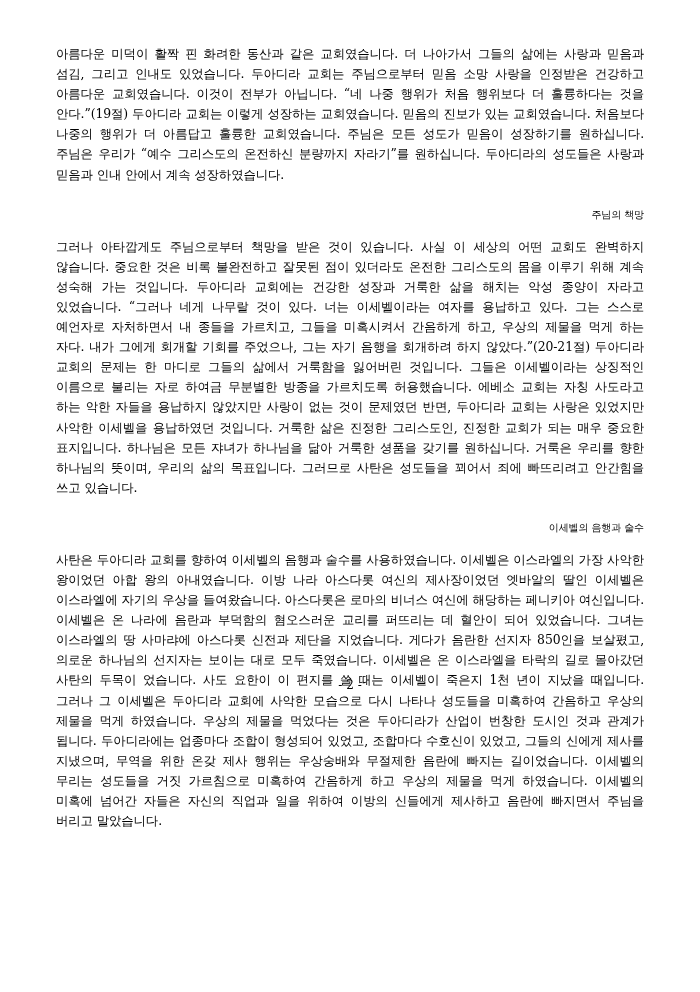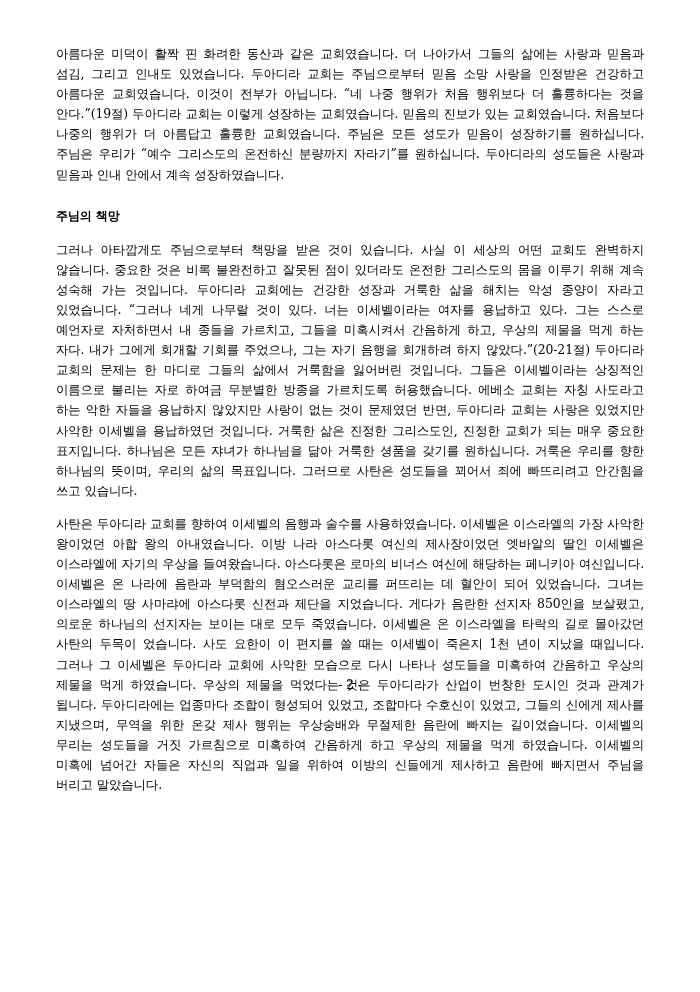--- a/index.html
+++ b/index.html
@@ -26,25 +26,25 @@
     text-align: justify;
     text-justify: inter-ideograph;
     margin: 0 0 13px 0;
     word-break: keep-all;
     letter-spacing: -0.1px;
   }
   .para.tight {
     margin-bottom: 12px;
   }
   .heading {
-    font-size: 12px;
-    font-weight: bold;
+    font-size: 10px;
+    font-weight: normal;
     line-height: 1.5;
     margin: 22px 0 15px 0;
-    text-align: left;
+    text-align: right;
     letter-spacing: -0.1px;
   }
   .spacer-top {
     margin-top: 0;
   }
   .footer {
     position: absolute;
     left: 0;
     right: 0;
     bottom: 24px;
@@ -58,18 +58,19 @@
 <body>
 
 <div class="page">
 
   <p class="para spacer-top">아름다운 미덕이 활짝 핀 화려한 동산과 같은 교회였습니다. 더 나아가서 그들의 삶에는 사랑과 믿음과 섬김, 그리고 인내도 있었습니다. 두아디라 교회는 주님으로부터 믿음 소망 사랑을 인정받은 건강하고 아름다운 교회였습니다. 이것이 전부가 아닙니다. “네 나중 행위가 처음 행위보다 더 훌륭하다는 것을 안다.”(19절) 두아디라 교회는 이렇게 성장하는 교회였습니다. 믿음의 진보가 있는 교회였습니다. 처음보다 나중의 행위가 더 아름답고 훌륭한 교회였습니다. 주님은 모든 성도가 믿음이 성장하기를 원하십니다. 주님은 우리가 “예수 그리스도의 온전하신 분량까지 자라기”를 원하십니다. 두아디라의 성도들은 사랑과 믿음과 인내 안에서 계속 성장하였습니다.</p>
 
   <h2 class="heading">주님의 책망</h2>
 
   <p class="para">그러나 아타깝게도 주님으로부터 책망을 받은 것이 있습니다. 사실 이 세상의 어떤 교회도 완벽하지 않습니다. 중요한 것은 비록 불완전하고 잘못된 점이 있더라도 온전한 그리스도의 몸을 이루기 위해 계속 성숙해 가는 것입니다. 두아디라 교회에는 건강한 성장과 거룩한 삶을 해치는 악성 종양이 자라고 있었습니다. “그러나 네게 나무랄 것이 있다. 너는 이세벨이라는 여자를 용납하고 있다. 그는 스스로 예언자로 자처하면서 내 종들을 가르치고, 그들을 미혹시켜서 간음하게 하고, 우상의 제물을 먹게 하는 자다. 내가 그에게 회개할 기회를 주었으나, 그는 자기 음행을 회개하려 하지 않았다.”(20-21절) 두아디라 교회의 문제는 한 마디로 그들의 삶에서 거룩함을 잃어버린 것입니다. 그들은 이세벨이라는 상징적인 이름으로 불리는 자로 하여금 무분별한 방종을 가르치도록 허용했습니다. 에베소 교회는 자칭 사도라고 하는 악한 자들을 용납하지 않았지만 사랑이 없는 것이 문제였던 반면, 두아디라 교회는 사랑은 있었지만 사악한 이세벨을 용납하였던 것입니다. 거룩한 삶은 진정한 그리스도인, 진정한 교회가 되는 매우 중요한 표지입니다. 하나님은 모든 쟈녀가 하나님을 닮아 거룩한 셩품을 갖기를 원하십니다. 거룩은 우리를 향한 하나님의 뜻이며, 우리의 삶의 목표입니다. 그러므로 사탄은 성도들을 꾀어서 죄에 빠뜨리려고 안간힘을 쓰고 있습니다.</p>
 
+  <h2 class="heading">이세벨의 음행과 술수</h2>
 
   <p class="para tight">사탄은 두아디라 교회를 향하여 이세벨의 음행과 술수를 사용하였습니다. 이세벨은 이스라엘의 가장 사악한 왕이었던 아합 왕의 아내였습니다. 이방 나라 아스다롯 여신의 제사장이었던 엣바알의 딸인 이세벨은 이스라엘에 자기의 우상을 들여왔습니다. 아스다롯은 로마의 비너스 여신에 해당하는 페니키아 여신입니다. 이세벨은 온 나라에 음란과 부덕함의 혐오스러운 교리를 퍼뜨리는 데 혈안이 되어 있었습니다. 그녀는 이스라엘의 땅 사마랴에 아스다롯 신전과 제단을 지었습니다. 게다가 음란한 선지자 850인을 보살폈고, 의로운 하나님의 선지자는 보이는 대로 모두 죽였습니다. 이세벨은 온 이스라엘을 타락의 길로 몰아갔던 사탄의 두목이 었습니다. 사도 요한이 이 편지를 쓸 때는 이세벨이 죽은지 1천 년이 지났을 때입니다. 그러나 그 이세벨은 두아디라 교회에 사악한 모습으로 다시 나타나 성도들을 미혹하여 간음하고 우상의 제물을 먹게 하였습니다. 우상의 제물을 먹었다는 것은 두아디라가 산업이 번창한 도시인 것과 관계가 됩니다. 두아디라에는 업종마다 조합이 형성되어 있었고, 조합마다 수호신이 있었고, 그들의 신에게 제사를 지냈으며, 무역을 위한 온갖 제사 행위는 우상숭배와 무절제한 음란에 빠지는 길이었습니다. 이세벨의 무리는 성도들을 거짓 가르침으로 미혹하여 간음하게 하고 우상의 제물을 먹게 하였습니다. 이세벨의 미혹에 넘어간 자들은 자신의 직업과 일을 위하여 이방의 신들에게 제사하고 음란에 빠지면서 주님을 버리고 말았습니다.</p>
 
   <div class="footer">- 2 -</div>
 
 </div>
 
 </body></html>

